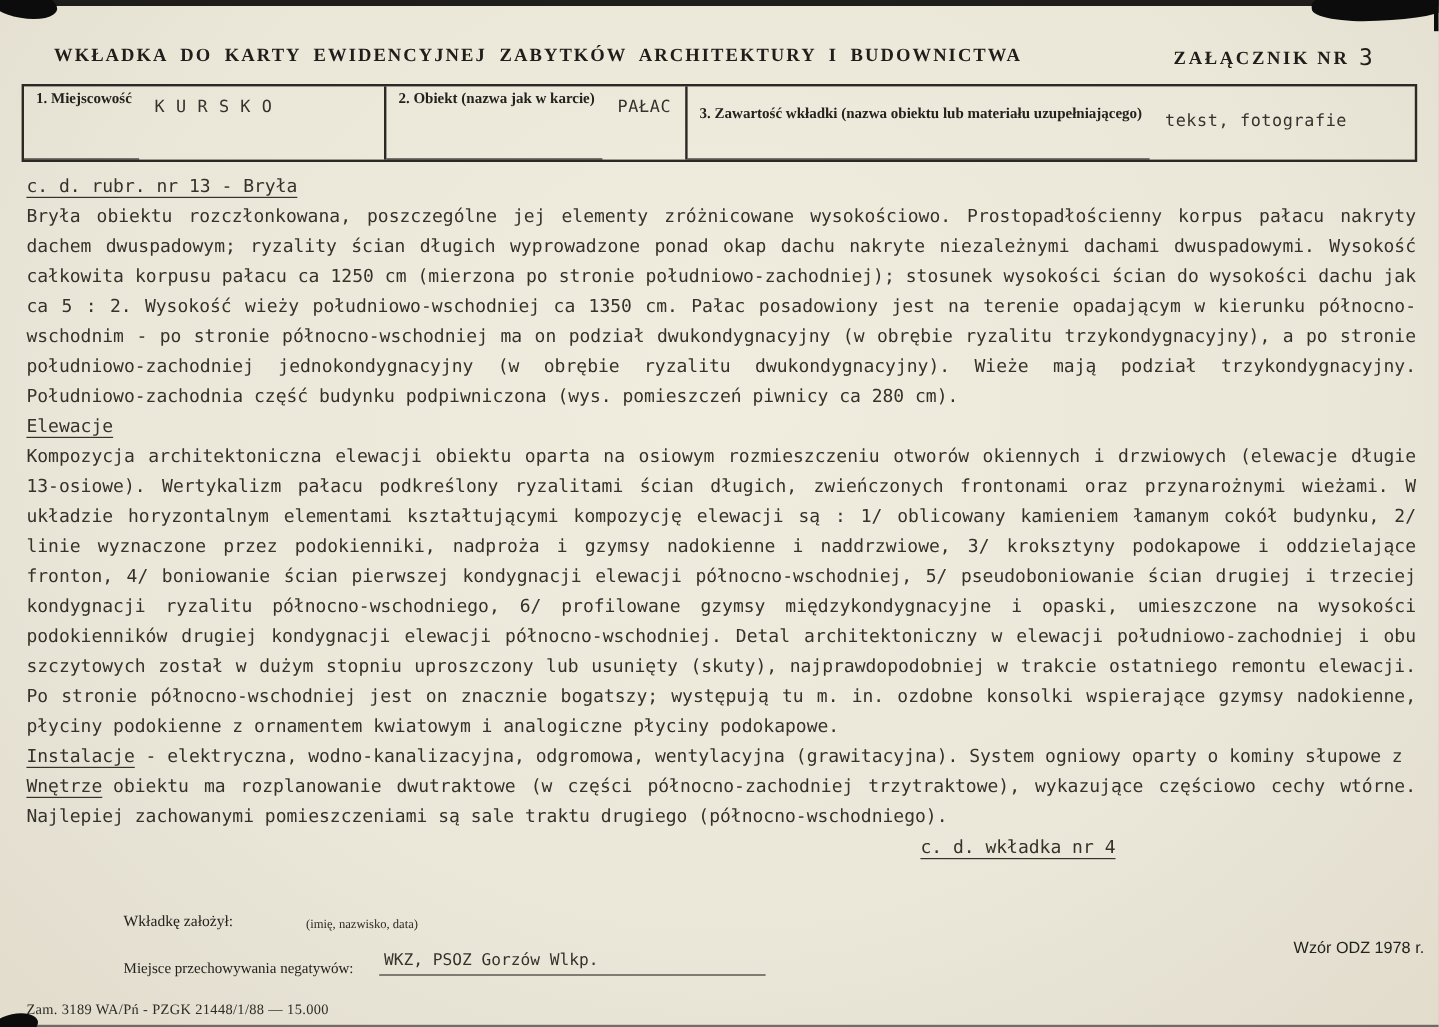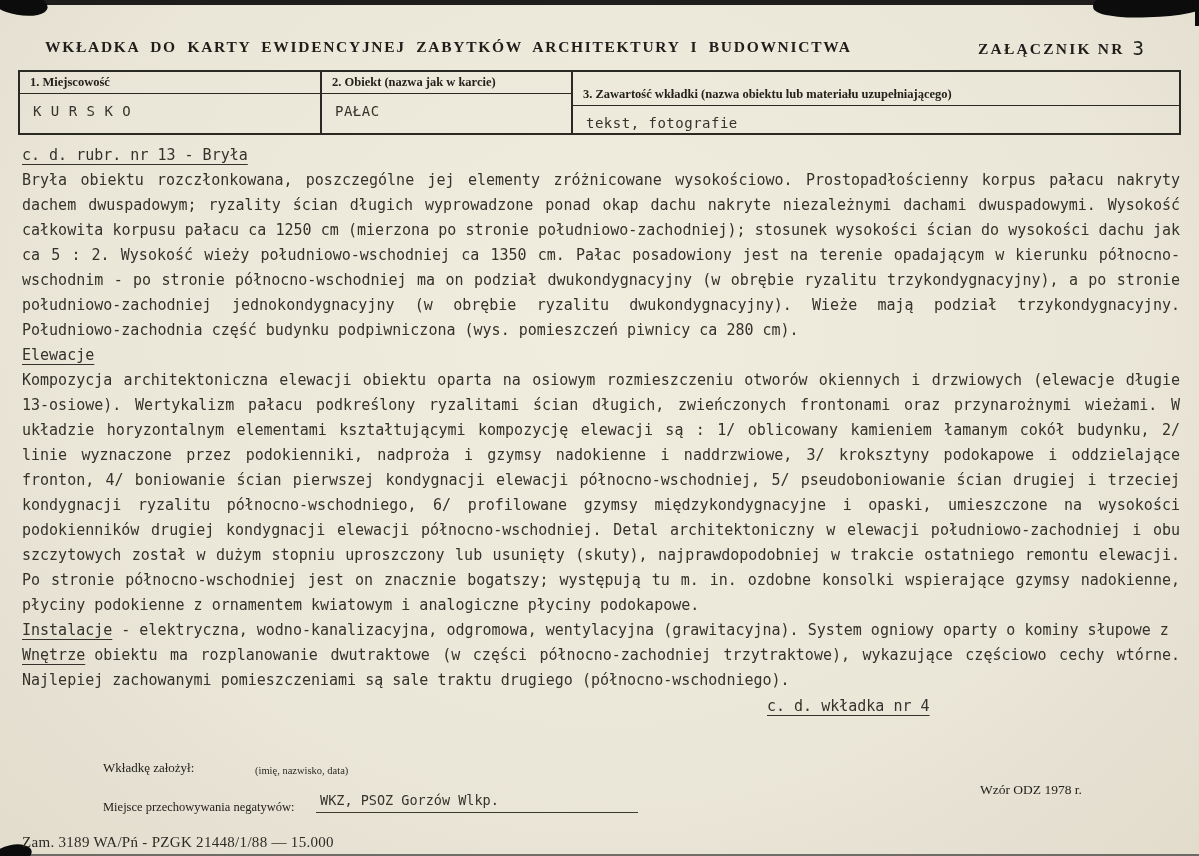--- a/index.html
+++ b/index.html
@@ -35,21 +35,21 @@
     display:flex;align-items:baseline;gap:8px;
   }
   .attachment .num{font-family:"DejaVu Sans Mono",monospace;font-size:19px;font-weight:normal;transform:translateY(1px);}
 
   
   .info-box{
     position:absolute;top:70px;left:18px;width:1163px;height:65px;
     border:2px solid #2a2923;box-sizing:border-box;display:flex;
     background:transparent;
   }
-  .cell{box-sizing:border-box;display:flex;flex-direction:column;}
+  .cell{box-sizing:border-box;display:flex;flex-direction:row;}
   .cell-1{width:302px;border-right:2px solid #2a2923;}
   .cell-2{width:251px;border-right:2px solid #2a2923;}
   .cell-3{flex:1;margin-top:12px;}
   .cell .label{
     font-family:"Liberation Serif", serif;font-weight:bold;
     font-size:12.5px;line-height:15px;
     padding:3px 6px 3px 10px;
     border-bottom:1.5px solid #2a2923;
     color:#23221d;
     white-space:nowrap;overflow:hidden;
@@ -79,22 +79,22 @@
   .founder-hint{
     position:absolute;top:765px;left:255px;
     font-family:"Liberation Serif", serif;font-size:10.5px;color:#2c2b25;
   }
   .negatives-label{top:800px;left:103px;font-size:12.5px;}
   .negatives-value{
     position:absolute;top:792px;left:316px;min-width:322px;box-sizing:border-box;
     font-size:13.5px;color:#35332c;
     border-bottom:1px solid #3a382f;padding:0 6px 4px 4px;
   }
-  .form-code{position:absolute;top:782px;left:980px;font-family:Liberation Serif, serif;font-size:13.5px;color:#23221d;}
-  .print-code{position:absolute;top:834px;left:22px;font-family:"Liberation Serif", serif;font-size:15px;letter-spacing:.3px;color:#2c2b25;}
+  .form-code{position:absolute;top:782px;left:1078px;font-family:Liberation Sans, sans-serif;font-size:13.5px;color:#23221d;}
+  .print-code{position:absolute;top:834px;left:22px;font-family:"Liberation Serif", serif;font-size:12px;letter-spacing:.3px;color:#2c2b25;}
 </style>
 </head>
 <body>
 
 <div class="doc">
 
   <div class="artifact a-top"></div>
   <div class="artifact a-tl"></div>
   <div class="artifact a-tr"></div>
   <div class="artifact a-redge"></div>

